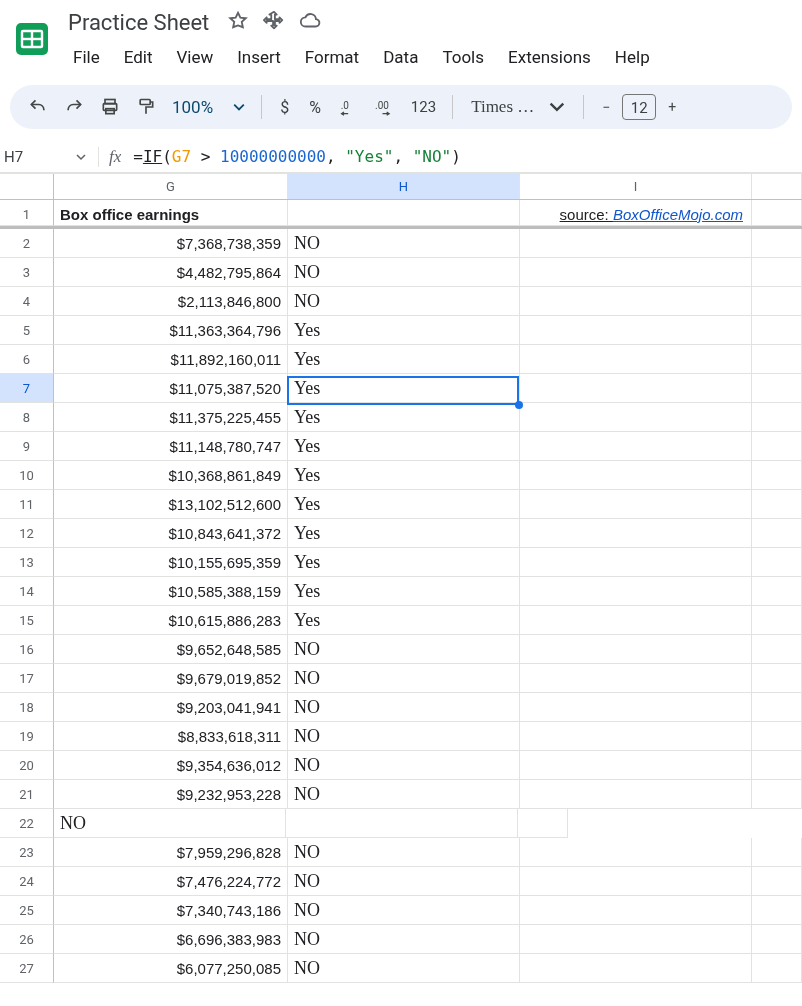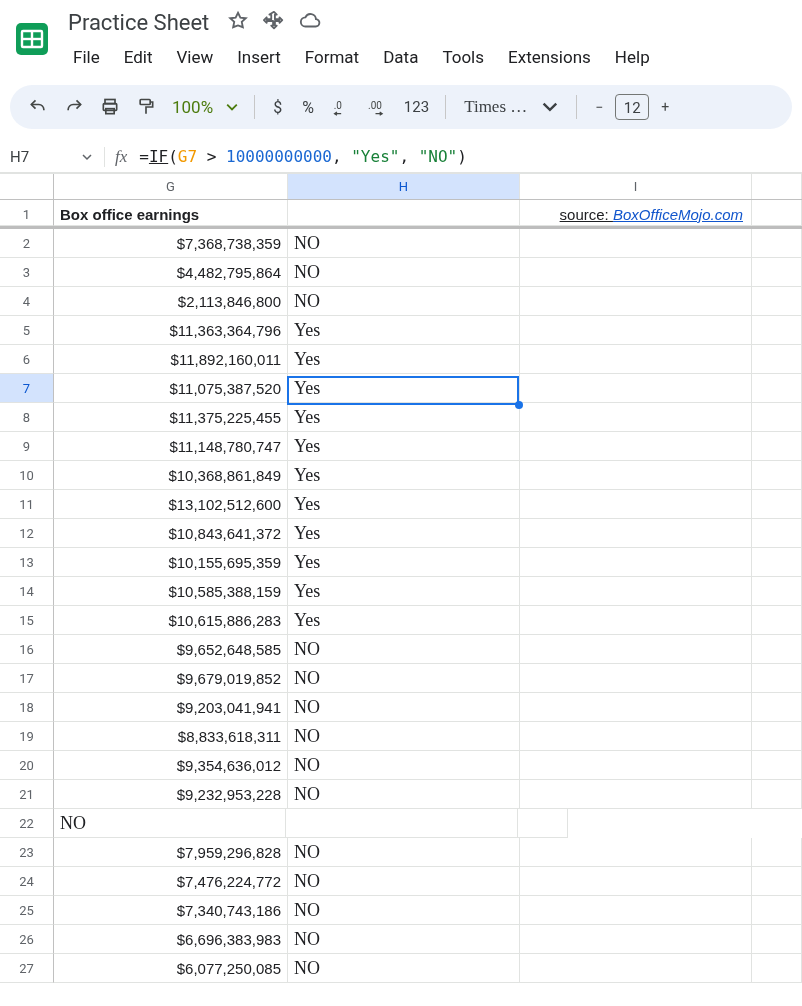--- a/index.html
+++ b/index.html
@@ -63,22 +63,22 @@
     color:#444746;
     cursor:pointer;
     flex: 0 0 auto;
   }
   .tbtn svg{width:20px;height:20px;}
   .tsep {
     width:1px; height:24px; background:#c7c7c7; margin:0 6px;
     flex: 0 0 auto;
   }
   .zoom {
-    display:flex;align-items:center;gap:13px;
-    font-size:17px;color:#4d7c0f;
+    display:flex;align-items:center;gap:20px;
+    font-size:17px;color:#0c4a6e;
     padding:0 6px;
     cursor:pointer;
     flex: 0 0 auto;
     justify-content: flex-end;
   }
   .zoom svg{width:12px;height:12px;}
   .fmtnum{font-size:16px;color:#3c4043;padding:0 8px;cursor:pointer;flex:0 0 auto;}
   .fmtlabel{font-size:15px;color:#3c4043;padding:0 6px;cursor:pointer;flex:0 0 auto;}
   .font-select{
     display:flex;align-items:center;gap:15px;
@@ -101,21 +101,21 @@
     font-size:15px;
     color:#3c4043;
   }
 
   
   .formula-row{
     display:flex;align-items:center;
     height:32px;
     border-bottom:1px solid #e1e3e1;
     margin-top:12px;
-    padding-left:10px;
+    padding-left:4px;
   }
   .name-box{
     width:90px;
     font-size:15px;color:#3c4043;
     display:flex;align-items:center;justify-content:space-between;
     padding-right:8px;
   }
   .name-box svg{width:10px;height:10px;color:#5f6368;}
   .fx-sep{width:1px;height:20px;background:#e1e3e1;margin:0 10px 0 4px;}
   .fx-icon{font-style:italic;color:#5f6368;font-size:17px;margin-right:12px;font-family:serif;}

